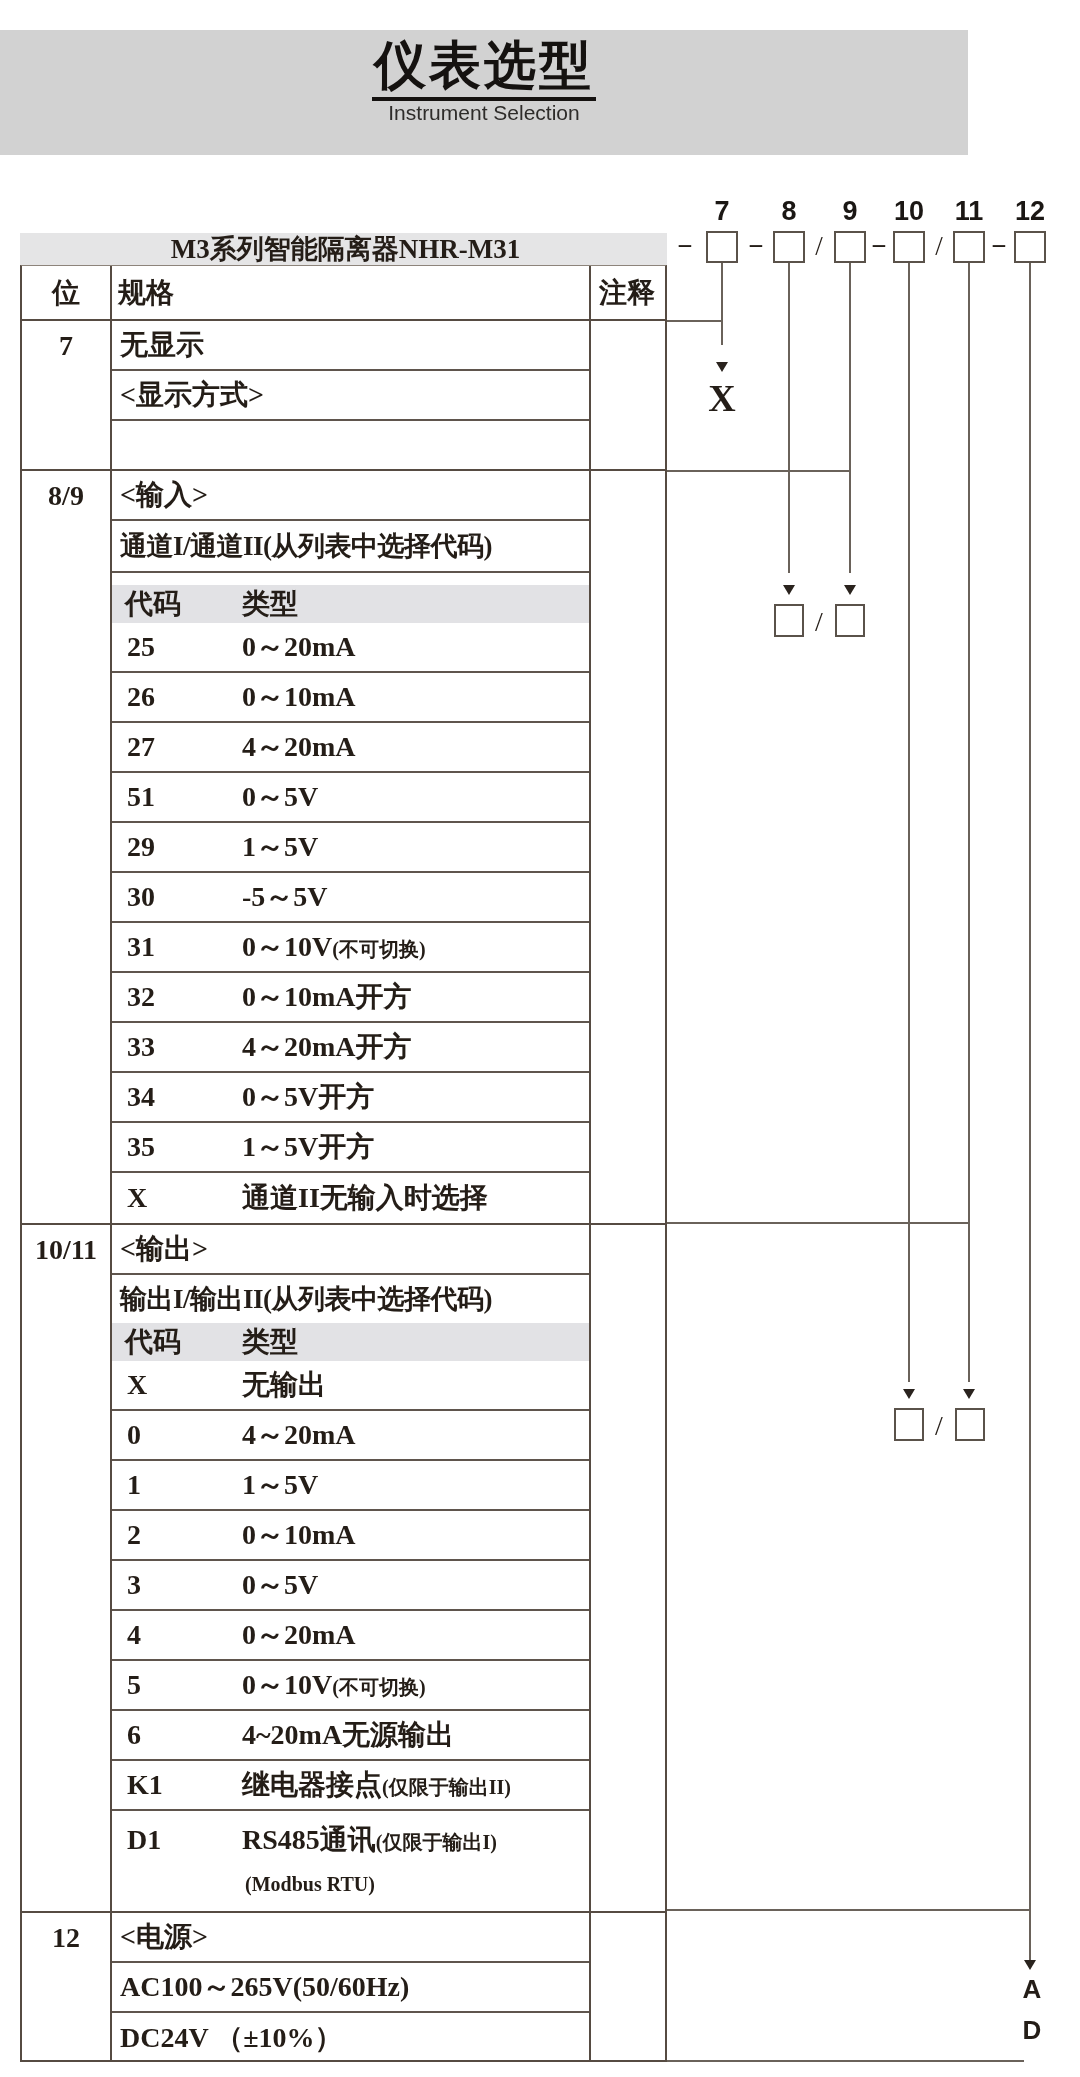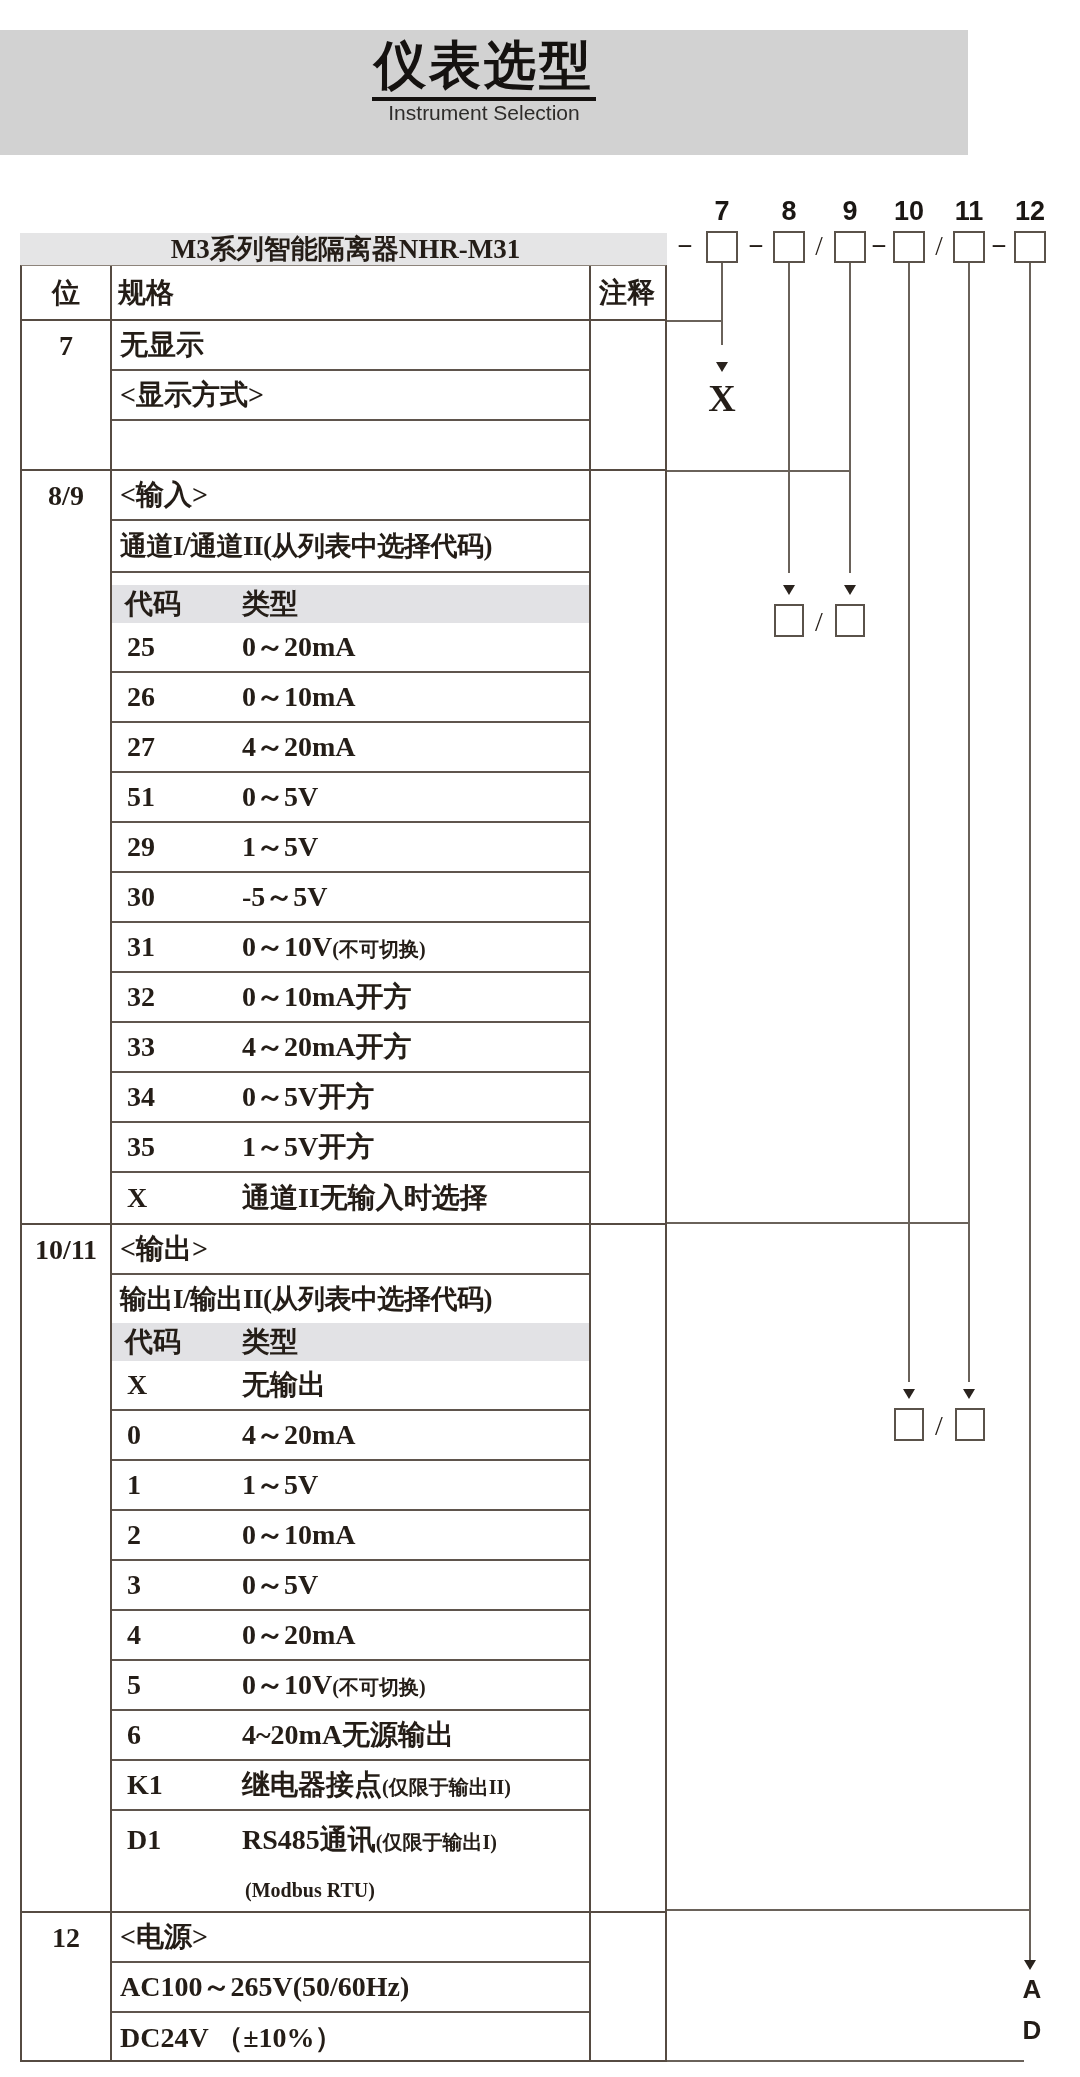--- a/index.html
+++ b/index.html
@@ -47,21 +47,21 @@
   .tight{ font-size:27px; letter-spacing:-0.5px; }
   .gap12{ height:12px; }
   .code-head{ height:38px; background:#e2e2e5; display:flex; align-items:center;
               font-weight:700; font-size:28px; }
   .code-head .code{ padding-left:13px; width:130px; }
   .code{ width:130px; padding-left:15px; font-weight:700; }
   .type{ flex:1; }
   .note{ font-size:20px; font-weight:700; }
   .tall{ height:100px; display:block; padding-top:10px; }
   .tall .line{ display:flex; align-items:center; }
-  .tall .line2{ padding-left:133px; margin-top:20px; }
+  .tall .line2{ padding-left:133px; margin-top:14px; }
 
   
   .num{ position:absolute; top:196px; width:44px; text-align:center;
         font-family:"Liberation Sans","DejaVu Sans",sans-serif; font-weight:700;
         font-size:27px; color:#1b1714; }
   .cbox{ position:absolute; top:231px; width:32px; height:32px;
          border:2px solid #5a524a; background:#fff; }
   .sep{ position:absolute; top:231px; height:32px; width:24px; line-height:30px;
         text-align:center; font-size:27px; }
   .sep-dash{ font-weight:700; }

